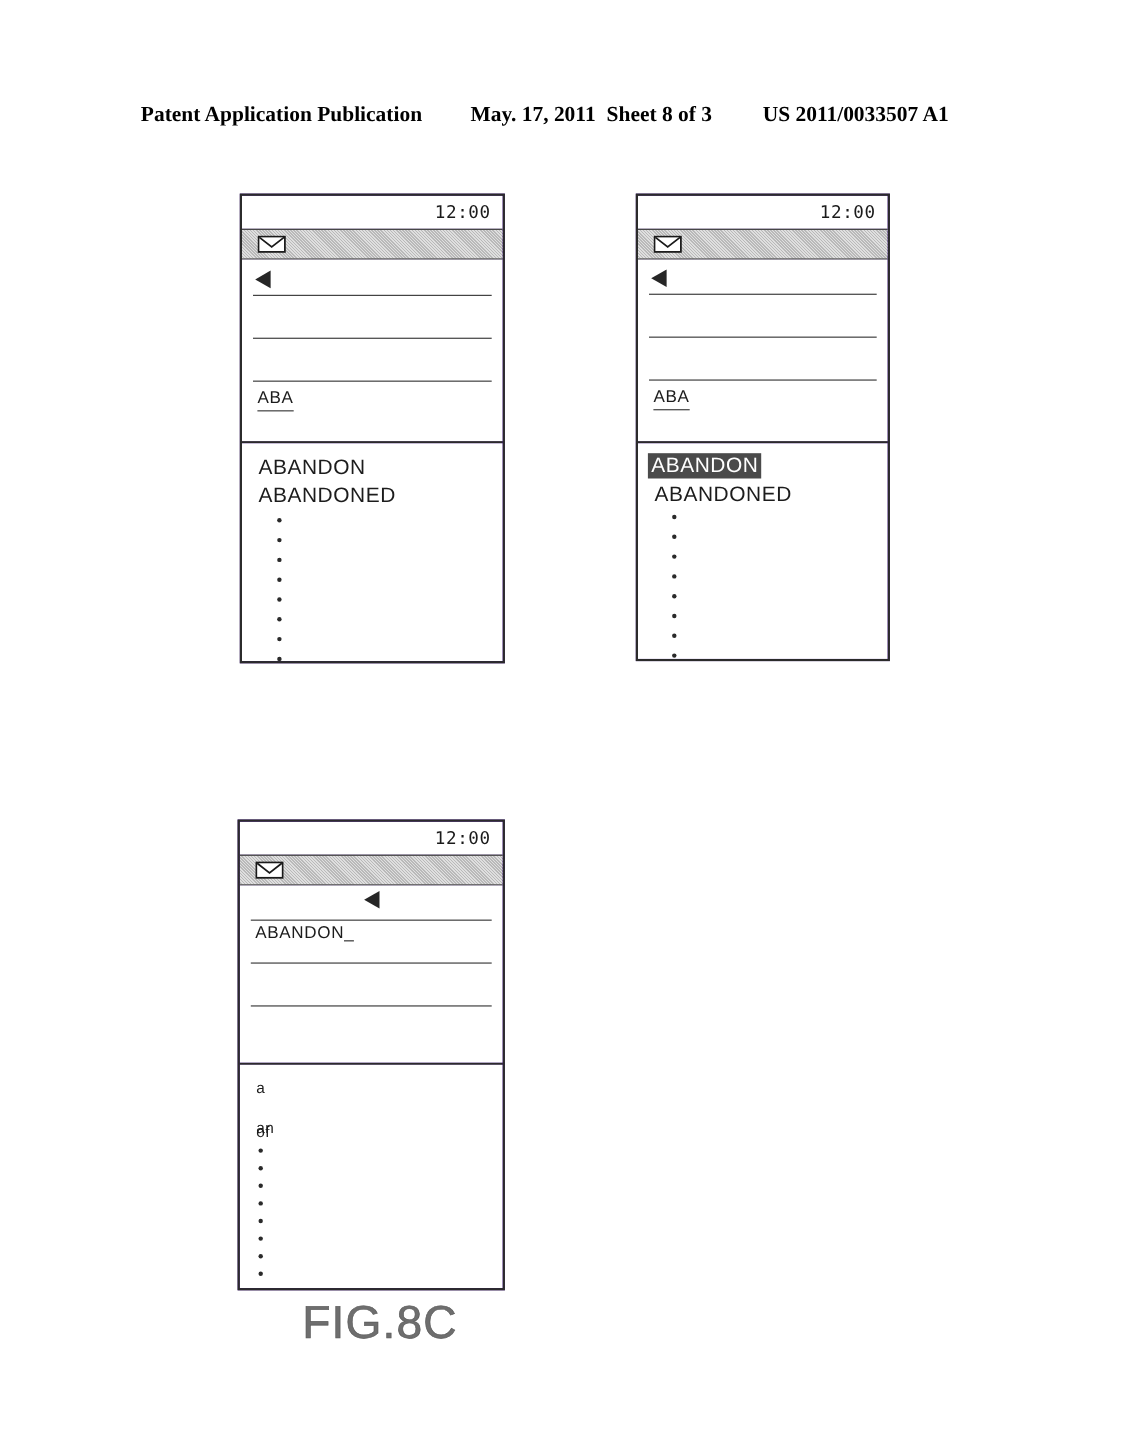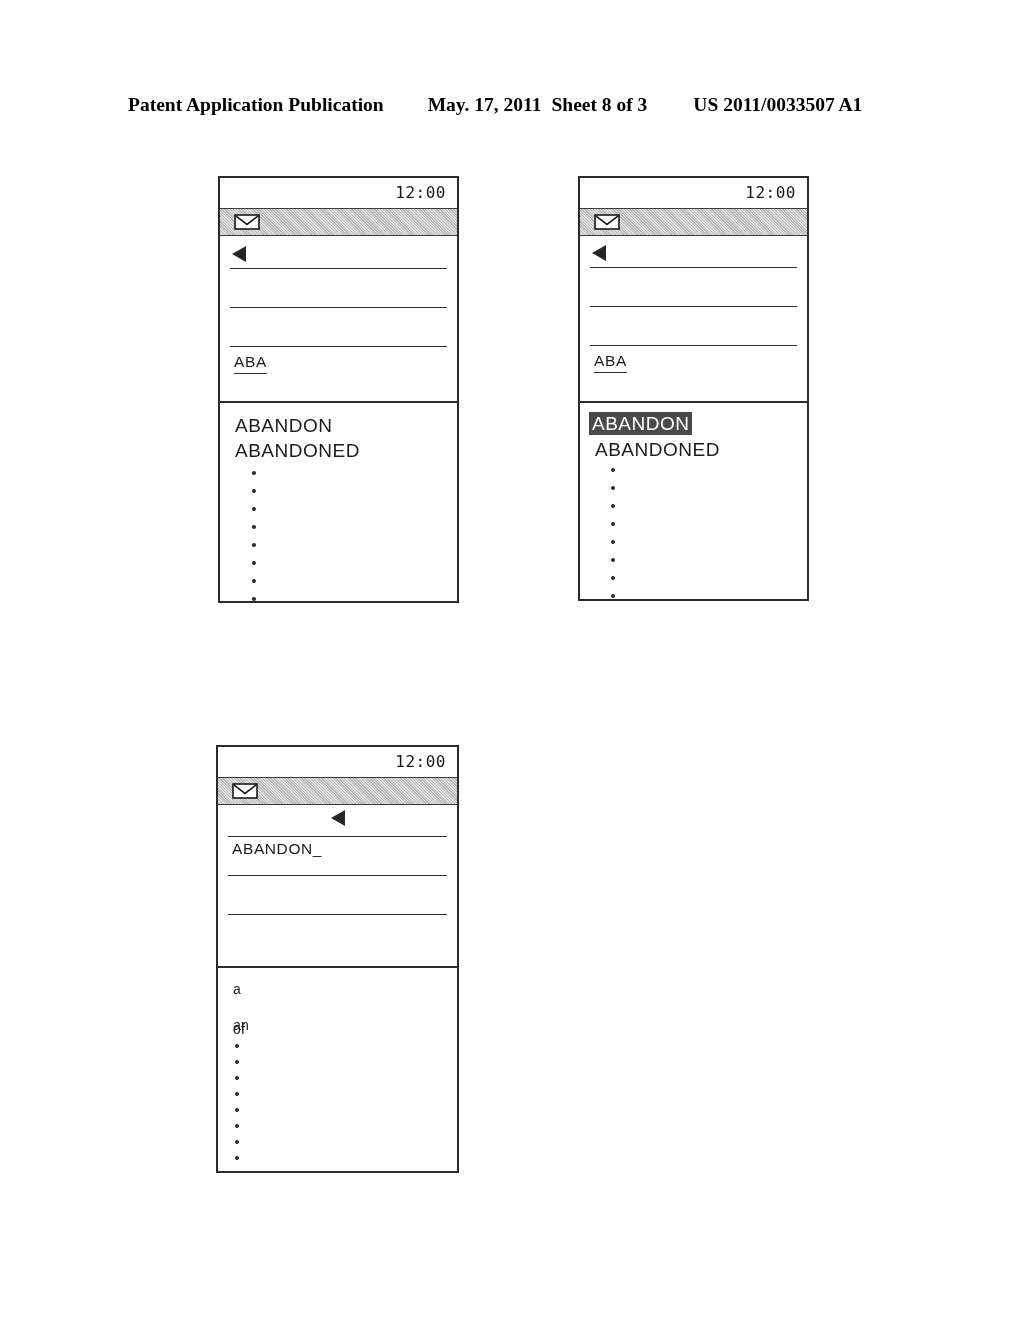--- a/index.html
+++ b/index.html
@@ -329,13 +329,14 @@
       <span class="ellipsis-dot" style="left:17px; top:92px;"></span>
       <span class="ellipsis-dot" style="left:17px; top:108px;"></span>
       <span class="ellipsis-dot" style="left:17px; top:124px;"></span>
       <span class="ellipsis-dot" style="left:17px; top:140px;"></span>
       <span class="ellipsis-dot" style="left:17px; top:156px;"></span>
       <span class="ellipsis-dot" style="left:17px; top:172px;"></span>
       <span class="ellipsis-dot" style="left:17px; top:188px;"></span>
     </div>
 
   </div>
+  <div class="figure-caption">FIG.8C</div>
 </div>
 
 </body></html>

